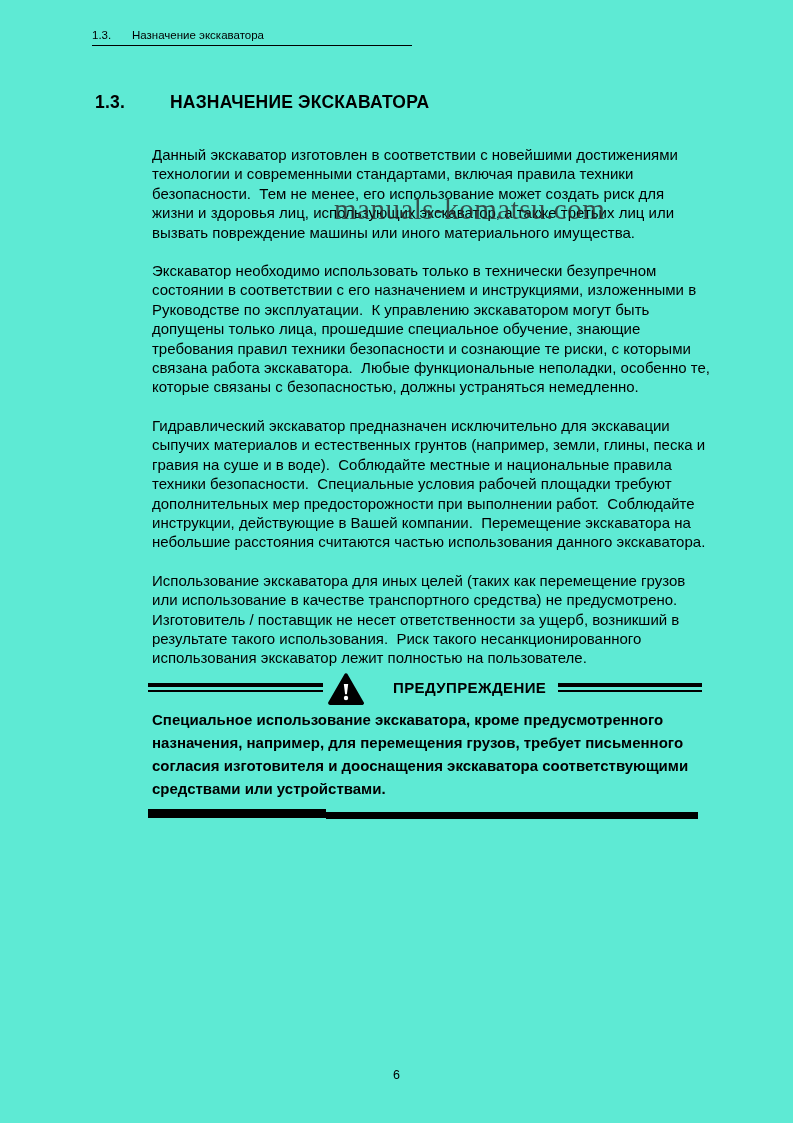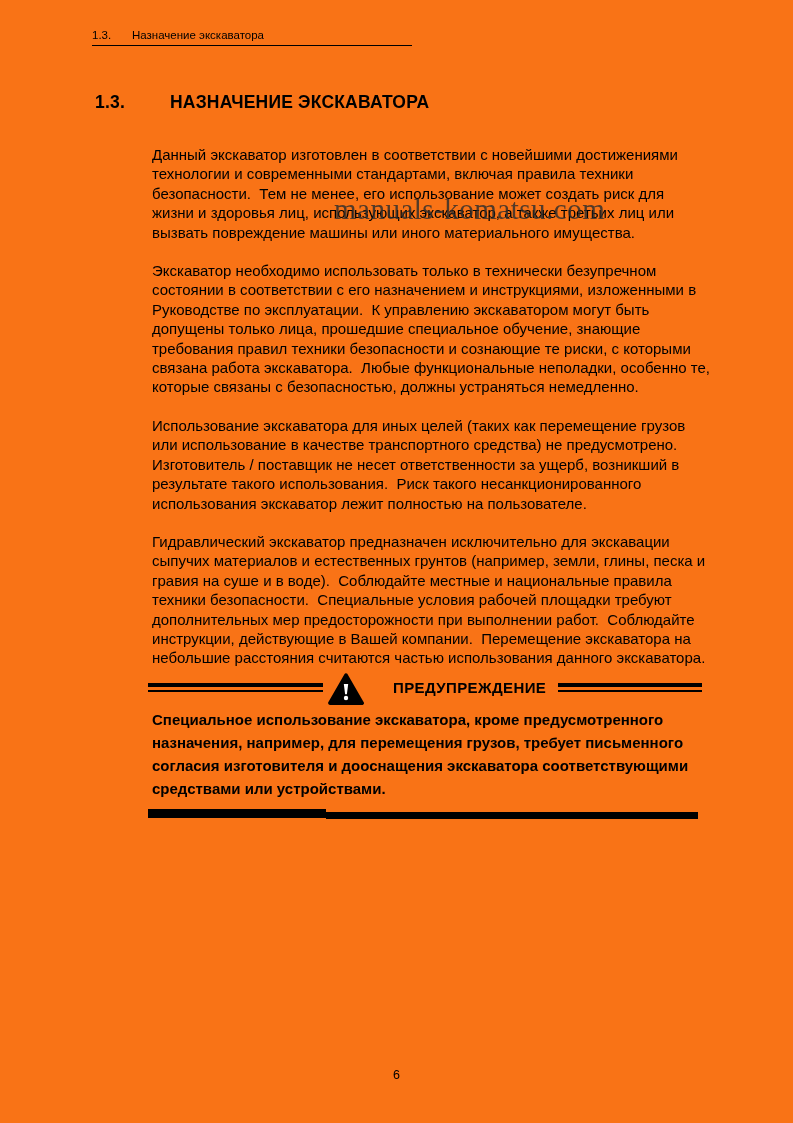--- a/index.html
+++ b/index.html
@@ -4,21 +4,21 @@
 <style>
   html, body {
     margin: 0;
     padding: 0;
     background: #ffffff;
   }
   .page {
     position: relative;
     width: 793px;
     height: 1123px;
-    background: #f97316;
+    background: #5eead4;
     font-family: "Liberation Sans", sans-serif;
     color: #000000;
     overflow: hidden;
   }
 
   
   .running-header {
     position: absolute;
     left: 92px;
     top: 28px;
@@ -134,32 +134,32 @@
 безопасности.  Тем не менее, его использование может создать риск для
 жизни и здоровья лиц, использующих экскаватор, а также третьих лиц или
 вызвать повреждение машины или иного материального имущества.</p>
     <p class="para">Экскаватор необходимо использовать только в технически безупречном
 состоянии в соответствии с его назначением и инструкциями, изложенными в
 Руководстве по эксплуатации.  К управлению экскаватором могут быть
 допущены только лица, прошедшие специальное обучение, знающие
 требования правил техники безопасности и сознающие те риски, с которыми
 связана работа экскаватора.  Любые функциональные неполадки, особенно те,
 которые связаны с безопасностью, должны устраняться немедленно.</p>
-    <p class="para">Использование экскаватора для иных целей (таких как перемещение грузов
-или использование в качестве транспортного средства) не предусмотрено.
-Изготовитель / поставщик не несет ответственности за ущерб, возникший в
-результате такого использования.  Риск такого несанкционированного
-использования экскаватор лежит полностью на пользователе.</p>
     <p class="para">Гидравлический экскаватор предназначен исключительно для экскавации
 сыпучих материалов и естественных грунтов (например, земли, глины, песка и
 гравия на суше и в воде).  Соблюдайте местные и национальные правила
 техники безопасности.  Специальные условия рабочей площадки требуют
 дополнительных мер предосторожности при выполнении работ.  Соблюдайте
 инструкции, действующие в Вашей компании.  Перемещение экскаватора на
 небольшие расстояния считаются частью использования данного экскаватора.</p>
+    <p class="para">Использование экскаватора для иных целей (таких как перемещение грузов
+или использование в качестве транспортного средства) не предусмотрено.
+Изготовитель / поставщик не несет ответственности за ущерб, возникший в
+результате такого использования.  Риск такого несанкционированного
+использования экскаватор лежит полностью на пользователе.</p>
   </div>
 
   <div class="watermark">manuals-komatsu.com</div>
 
   <div class="warning-header">
     <div class="rule-double rule-left">
       <div class="bar-thick"></div>
       <div class="bar-thin"></div>
     </div>
     <span class="warning-icon">

